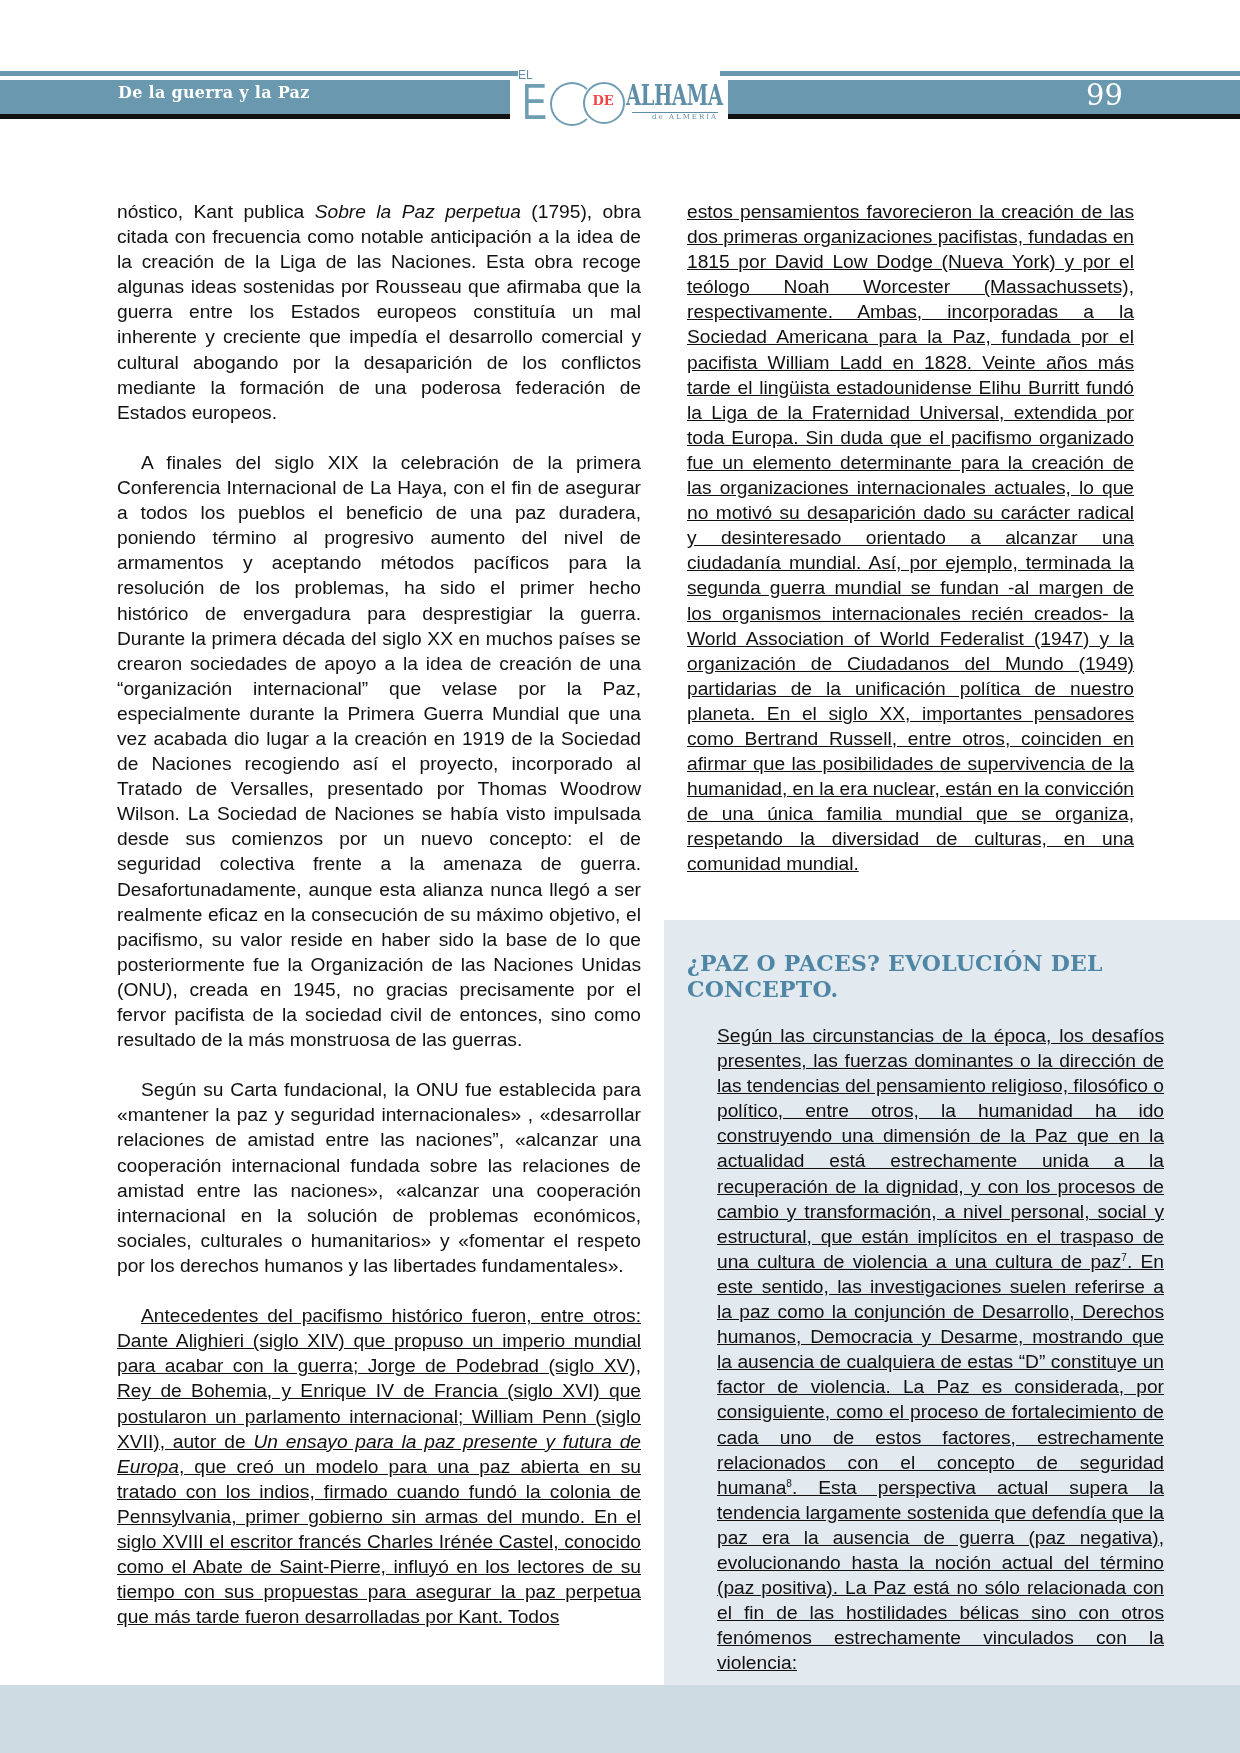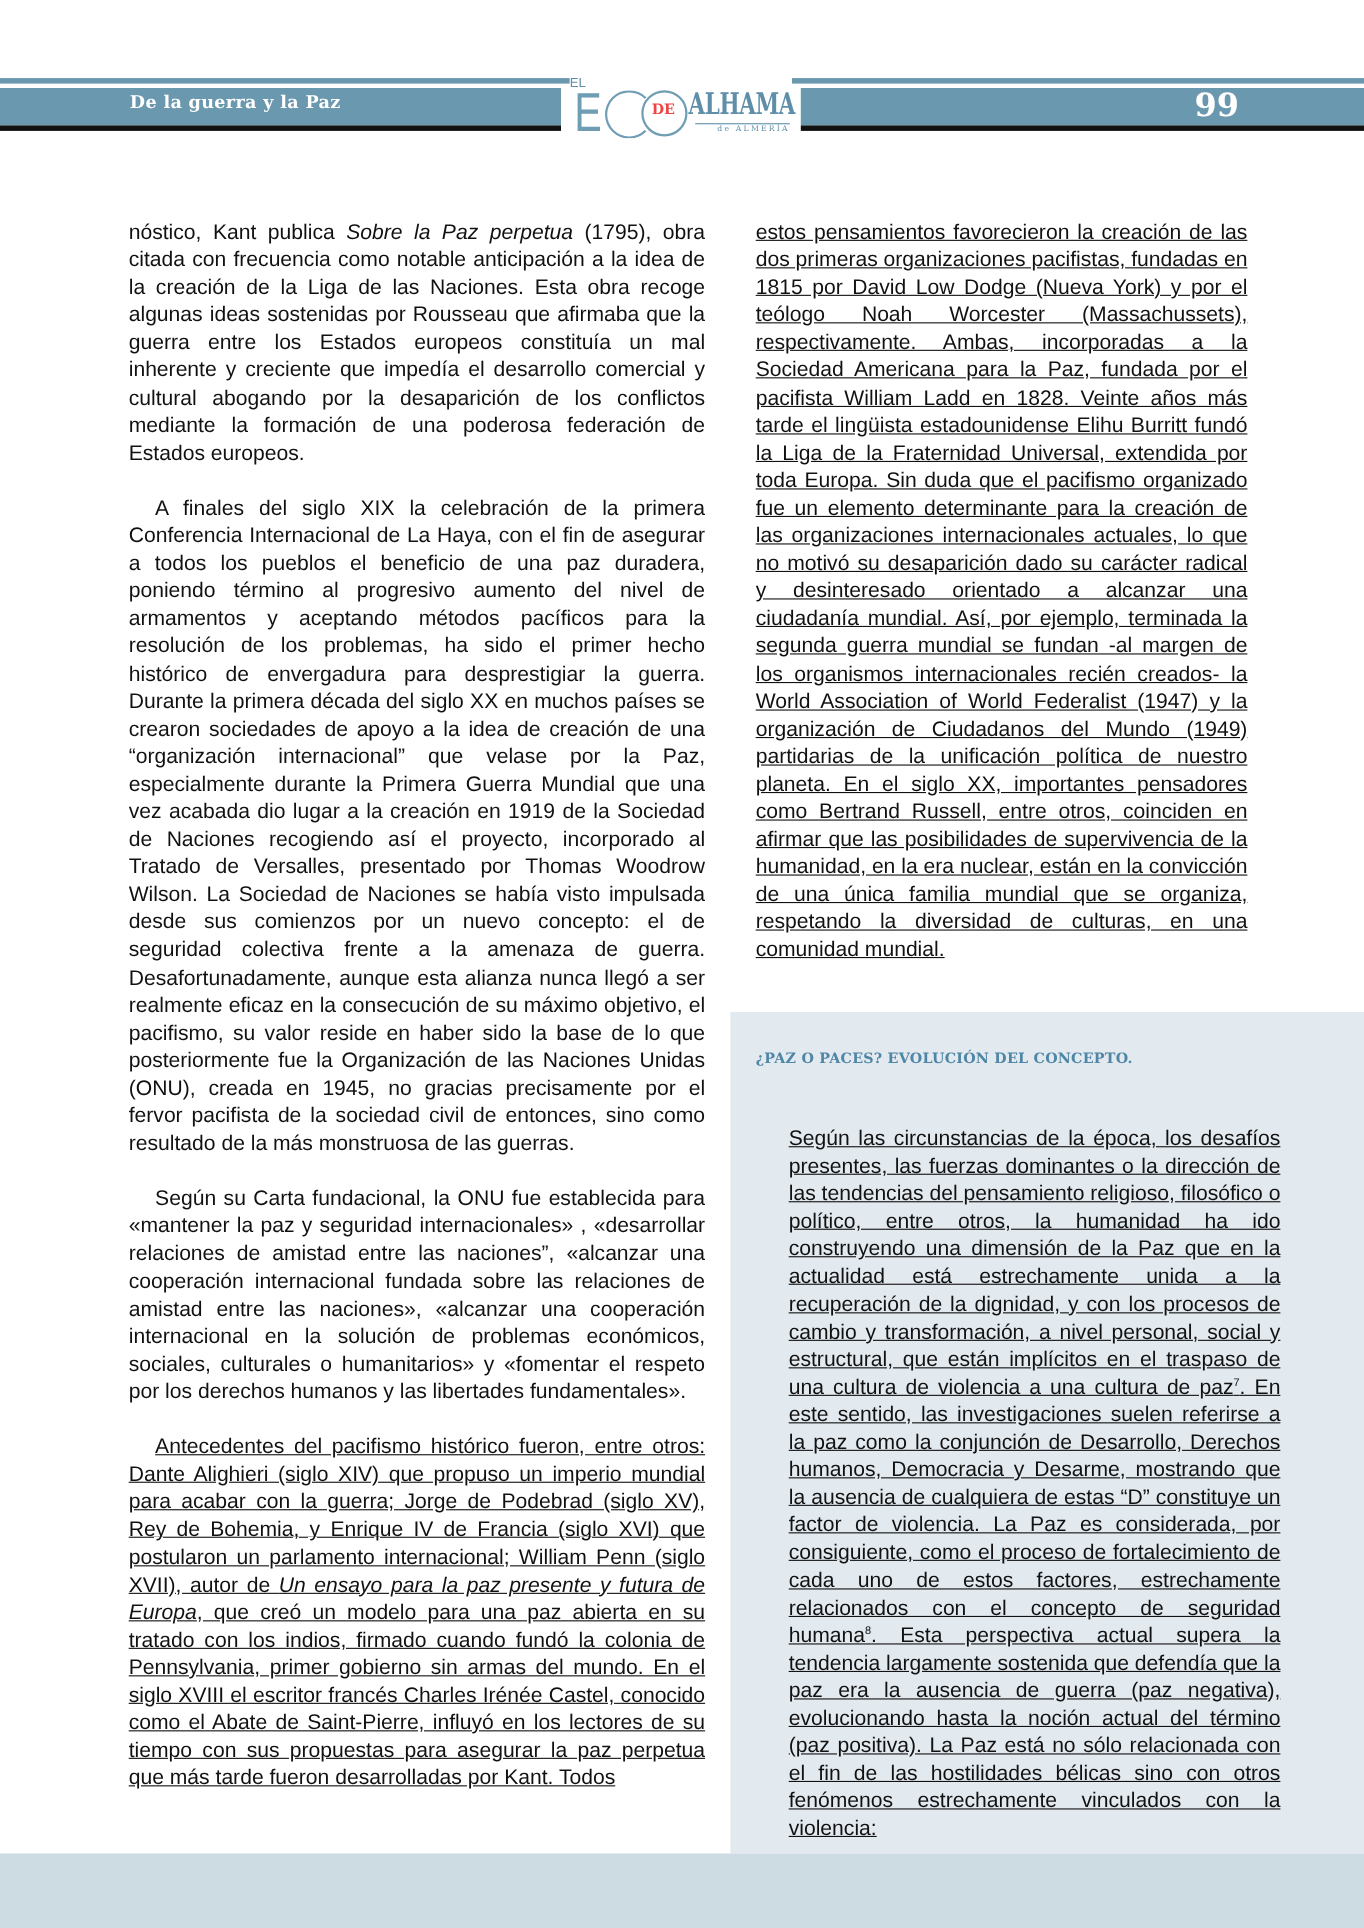--- a/index.html
+++ b/index.html
@@ -10,21 +10,21 @@
   
   .hdr-thin { position: absolute; left: 0; top: 71px; height: 5px; background: #6a98ae; }
   .hdr-band { position: absolute; top: 80px; height: 34px; background: #6a98ae; }
   .hdr-black { position: absolute; top: 114px; height: 5px; background: #111; }
   .section-title {
     position: absolute; left: 118px; top: 83px; font-family: "DejaVu Serif", serif;
     font-weight: bold; font-size: 16px; color: #ffffff; letter-spacing: 0.3px; white-space: nowrap;
   }
   .page-number {
     position: absolute; left: 1086px; top: 78px; font-family: "DejaVu Serif", serif;
-    font-weight: bold; font-size: 29px; color: #ffffff;
+    font-weight: normal; font-size: 29px; color: #ffffff;
   }
   .logo { position: absolute; left: 518px; top: 66px; width: 202px; height: 58px; background: #fff; }
   .logo-el { position: absolute; left: 0; top: 2px; font-size: 12px; color: #5f8fa8; font-family: "Liberation Sans", sans-serif; }
   .logo-e { position: absolute; left: 4px; top: 14px; font-family: "Liberation Sans", sans-serif; font-size: 50px; line-height: 44px; color: #6f9db3; font-weight: normal; transform: scaleX(0.75); transform-origin: left; }
   .logo-c { position: absolute; left: 32px; top: 16px; width: 40px; height: 40px; border: 2px solid #6f9db3; border-radius: 50%; border-right-color: transparent; }
   .logo-o { position: absolute; left: 65px; top: 16px; width: 38px; height: 38px; border: 2px solid #6f9db3; border-radius: 50%; }
   .logo-de { position: absolute; left: 70px; top: 27px; width: 30px; text-align: center; font-family: "DejaVu Serif", serif; font-weight: bold; font-size: 13px; color: #ef4444; }
   .logo-alhama { position: absolute; left: 108px; top: 14px; font-family: "DejaVu Serif", serif; font-weight: bold; font-size: 27px; color: #5f8fa8; transform: scaleX(0.72); transform-origin: left; letter-spacing: -0.5px; white-space: nowrap; }
   .logo-sub { position: absolute; left: 114px; top: 46px; width: 86px; border-top: 1px solid #5f8fa8; text-align: right; font-family: "DejaVu Serif", serif; font-size: 7px; letter-spacing: 2px; color: #5f8fa8; white-space: nowrap; }
 
@@ -35,21 +35,21 @@
   
   .col { position: absolute; font-size: 19.2px; line-height: 25.1px; text-align: justify; }
   .col p { margin: 0 0 25.1px 0; }
   .col p.ind { text-indent: 24px; }
   .col-left { left: 117px; top: 199px; width: 524px; }
   .col-right { left: 687px; top: 199px; width: 447px; }
   .col-box { left: 687px; top: 1023px; width: 447px; margin-left: 30px; }
   .col p.last { margin-bottom: 0; text-decoration: underline; }
   .box-heading {
     position: absolute; left: 687px; top: 950px; width: 420px;
-    font-family: "DejaVu Serif", serif; font-weight: bold; font-size: 13px; line-height: 26px;
+    font-family: "DejaVu Serif", serif; font-weight: bold; font-size: 22px; line-height: 26px;
     color: #4f86a6; letter-spacing: 0.2px;
   }
   sup { font-size: 10px; line-height: 0; }
 </style>
 </head>
 <body>
 
 <div class="hdr-thin" style="width:518px"></div>
 <div class="hdr-thin" style="left:720px;width:520px"></div>
 <div class="hdr-band" style="left:0;width:510px"></div>

